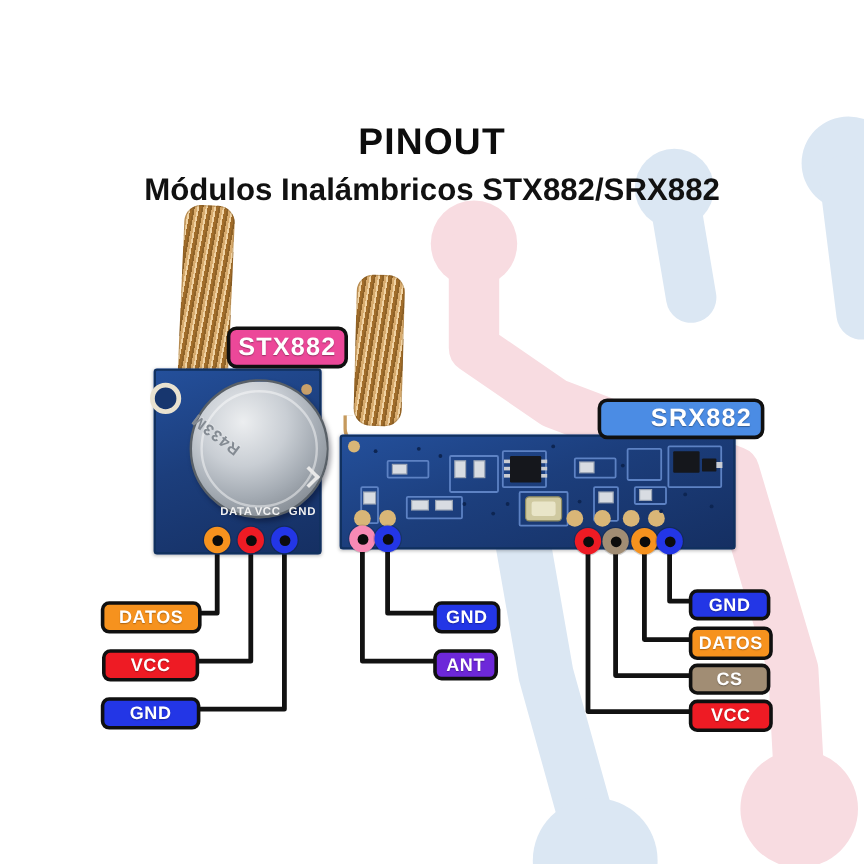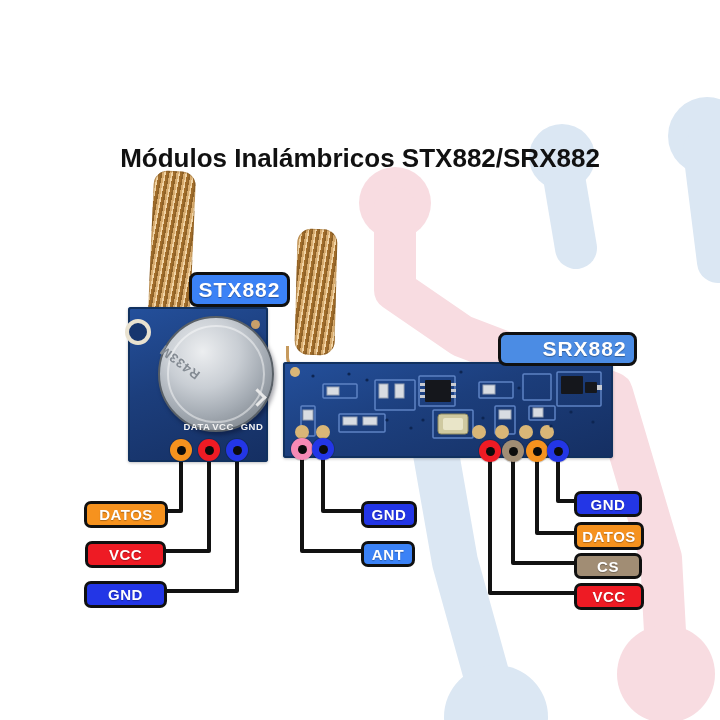--- a/index.html
+++ b/index.html
@@ -79,20 +79,21 @@
     <g fill="#DBE7F3" stroke="#DBE7F3">
       <circle cx="562" cy="157" r="33" stroke="none"></circle>
       <line x1="562" y1="165" x2="576" y2="248" stroke-width="42" stroke-linecap="round"></line>
       <circle cx="707" cy="136" r="39" stroke="none"></circle>
       <line x1="704" y1="150" x2="718" y2="262" stroke-width="42" stroke-linecap="round"></line>
       <polyline points="435,448 455,562 492,695" fill="none" stroke-width="46" stroke-linecap="round" stroke-linejoin="round"></polyline>
       <circle cx="496" cy="717" r="52" stroke="none"></circle>
     </g>
   </svg>
 
+  <div class="title">PINOUT</div>
   <div class="subtitle">Módulos Inalámbricos STX882/SRX882</div>
 
   <div class="antenna ant-stx"></div>
   <div class="ant-hook hook-stx"></div>
   <div class="antenna ant-srx"></div>
   <div class="ant-hook hook-srx"></div>
 
   <svg class="layer" width="720" height="720" style="z-index:3">
     <g fill="none" stroke="#121212" stroke-width="4" stroke-linecap="round" stroke-linejoin="round">
       <polyline points="181,452 181,511 165,511"></polyline>
@@ -190,28 +191,28 @@
       </g>
     </svg>
     <div class="pin" style="left: 8px; top: 76px; background-color: rgb(247, 138, 181);"></div>
     <div class="pin" style="left: 29px; top: 76px; background-color: rgb(35, 54, 230);"></div>
     <div class="pin" style="left: 196px; top: 78px; background-color: rgb(238, 27, 36);"></div>
     <div class="pin" style="left: 219px; top: 78px; background-color: rgb(161, 141, 116);"></div>
     <div class="pin" style="left: 243px; top: 78px; background-color: rgb(246, 146, 30);"></div>
     <div class="pin" style="left: 264px; top: 78px; background-color: rgb(35, 54, 230);"></div>
   </div>
 
-  <div class="badge badge-stx" style="background-color: #3b82f6;">STX882</div>
+  <div class="badge badge-stx" style="background-color: #ec4899;">STX882</div>
   <div class="badge badge-srx" style="background-color: rgb(75, 140, 228); padding-left: 34px;">SRX882</div>
 
   <div class="plabel" style="left: 84px; top: 501px; width: 78px; height: 21px; background-color: rgb(246, 146, 30);">DATOS</div>
   <div class="plabel" style="left: 85px; top: 541px; width: 75px; height: 21px; background-color: rgb(238, 27, 36);">VCC</div>
   <div class="plabel" style="left: 84px; top: 581px; width: 77px; height: 21px; background-color: rgb(35, 54, 230);">GND</div>
 
   <div class="plabel" style="left: 361px; top: 501px; width: 50px; height: 21px; background-color: rgb(35, 54, 230);">GND</div>
-  <div class="plabel" style="left: 361px; top: 541px; width: 48px; height: 20px; background-color: #3b82f6;">ANT</div>
+  <div class="plabel" style="left: 361px; top: 541px; width: 48px; height: 20px; background-color: #6d28d9;">ANT</div>
 
   <div class="plabel" style="left: 574px; top: 491px; width: 62px; height: 20px; background-color: rgb(35, 54, 230);">GND</div>
   <div class="plabel" style="left: 574px; top: 522px; width: 64px; height: 22px; background-color: rgb(246, 146, 30);">DATOS</div>
   <div class="plabel" style="left: 574px; top: 553px; width: 62px; height: 20px; background-color: rgb(161, 141, 116);">CS</div>
   <div class="plabel" style="left: 574px; top: 583px; width: 64px; height: 21px; background-color: rgb(238, 27, 36);">VCC</div>
 
 </div>
 
 </body></html>

